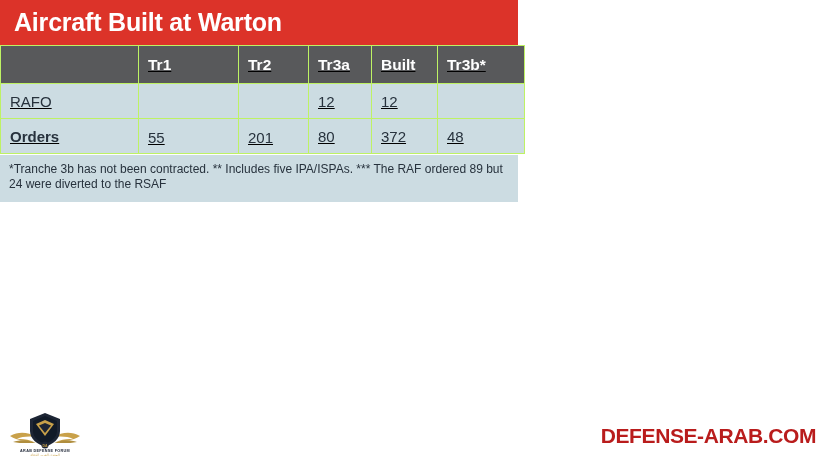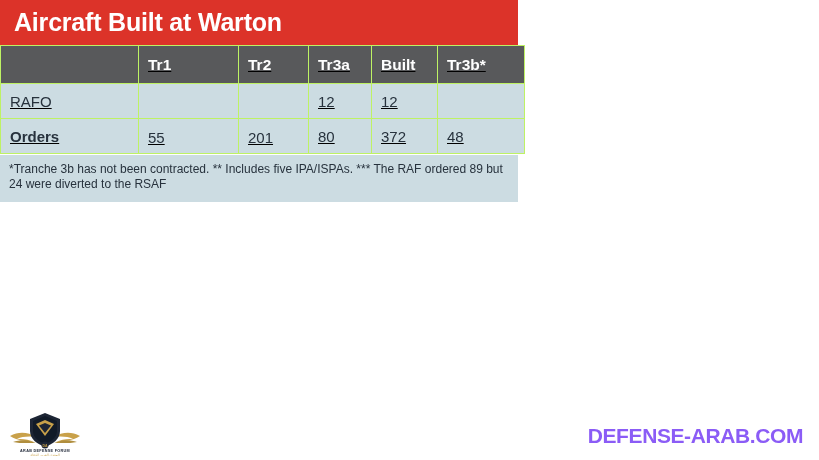--- a/index.html
+++ b/index.html
@@ -99,23 +99,23 @@
   
   #forum-logo {
     position: absolute;
     left: 8px;
     top: 408px;
     width: 74px;
     height: 48px;
   }
   #site-watermark {
     position: absolute;
-    right: 16px;
+    right: 3px;
     top: 424px;
-    color: #8b5cf6;
+    color: #b91c1c;
     font-size: 21px;
     font-weight: bold;
     letter-spacing: -0.4px;
     font-family: "Liberation Sans", sans-serif;
   }
 </style>
 </head>
 <body>
 
 <div id="table-card">

